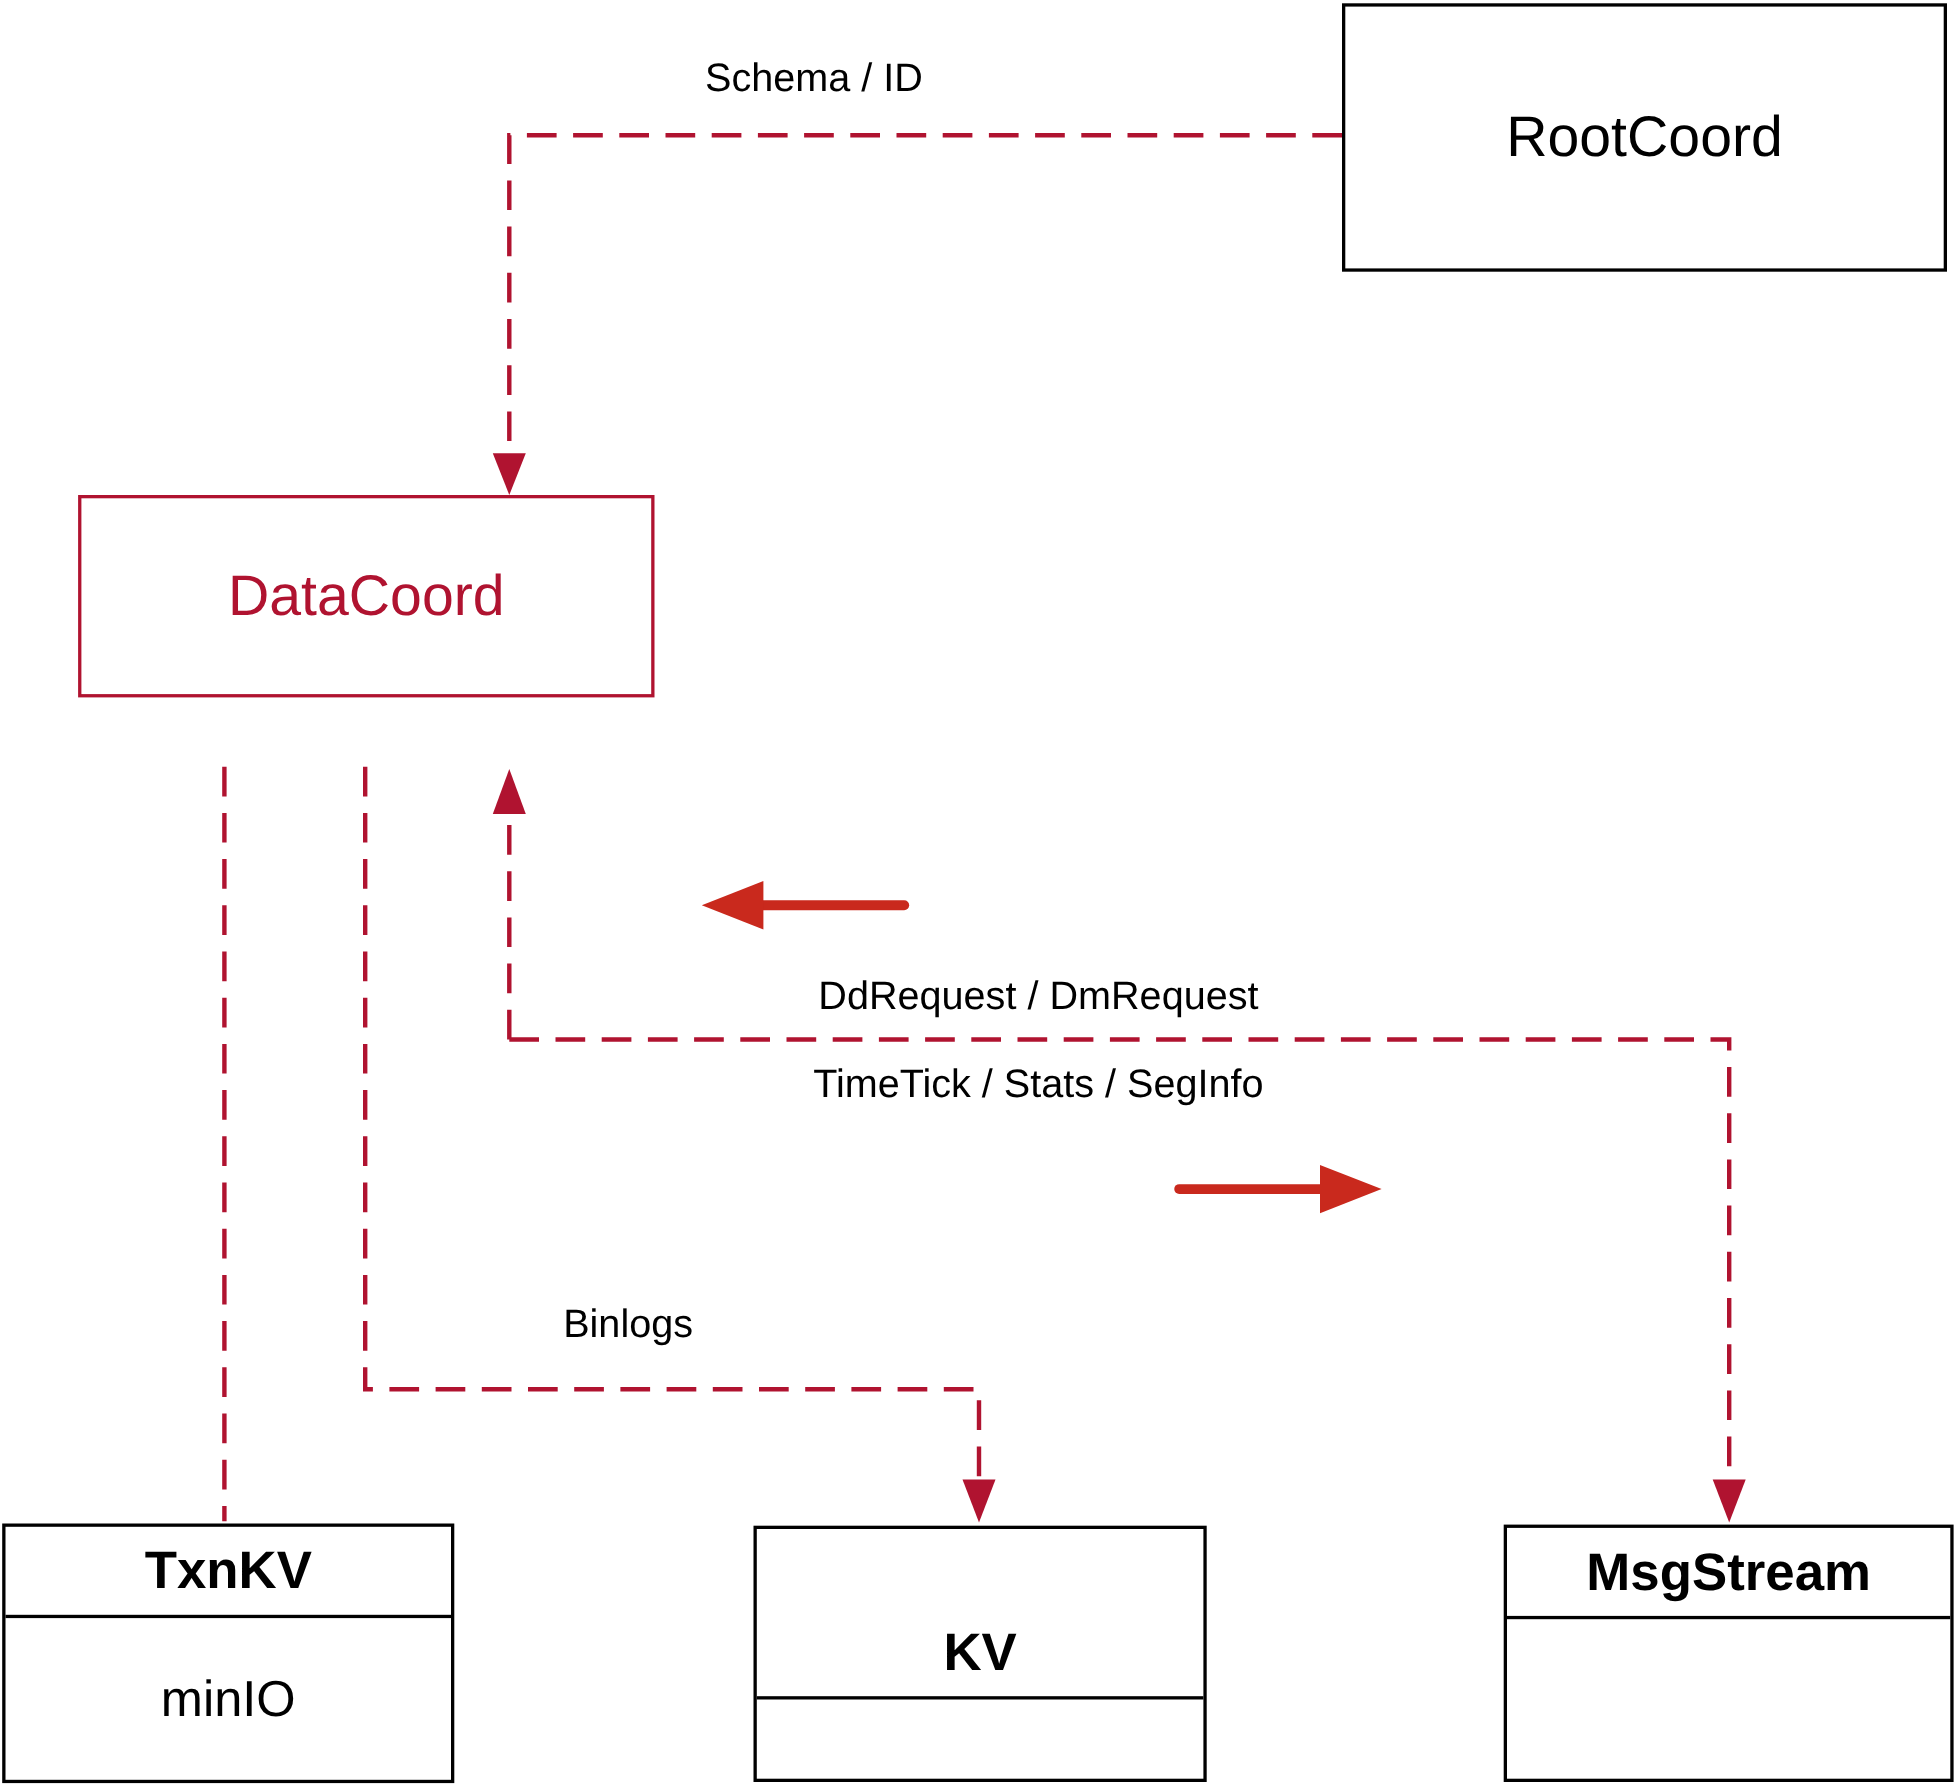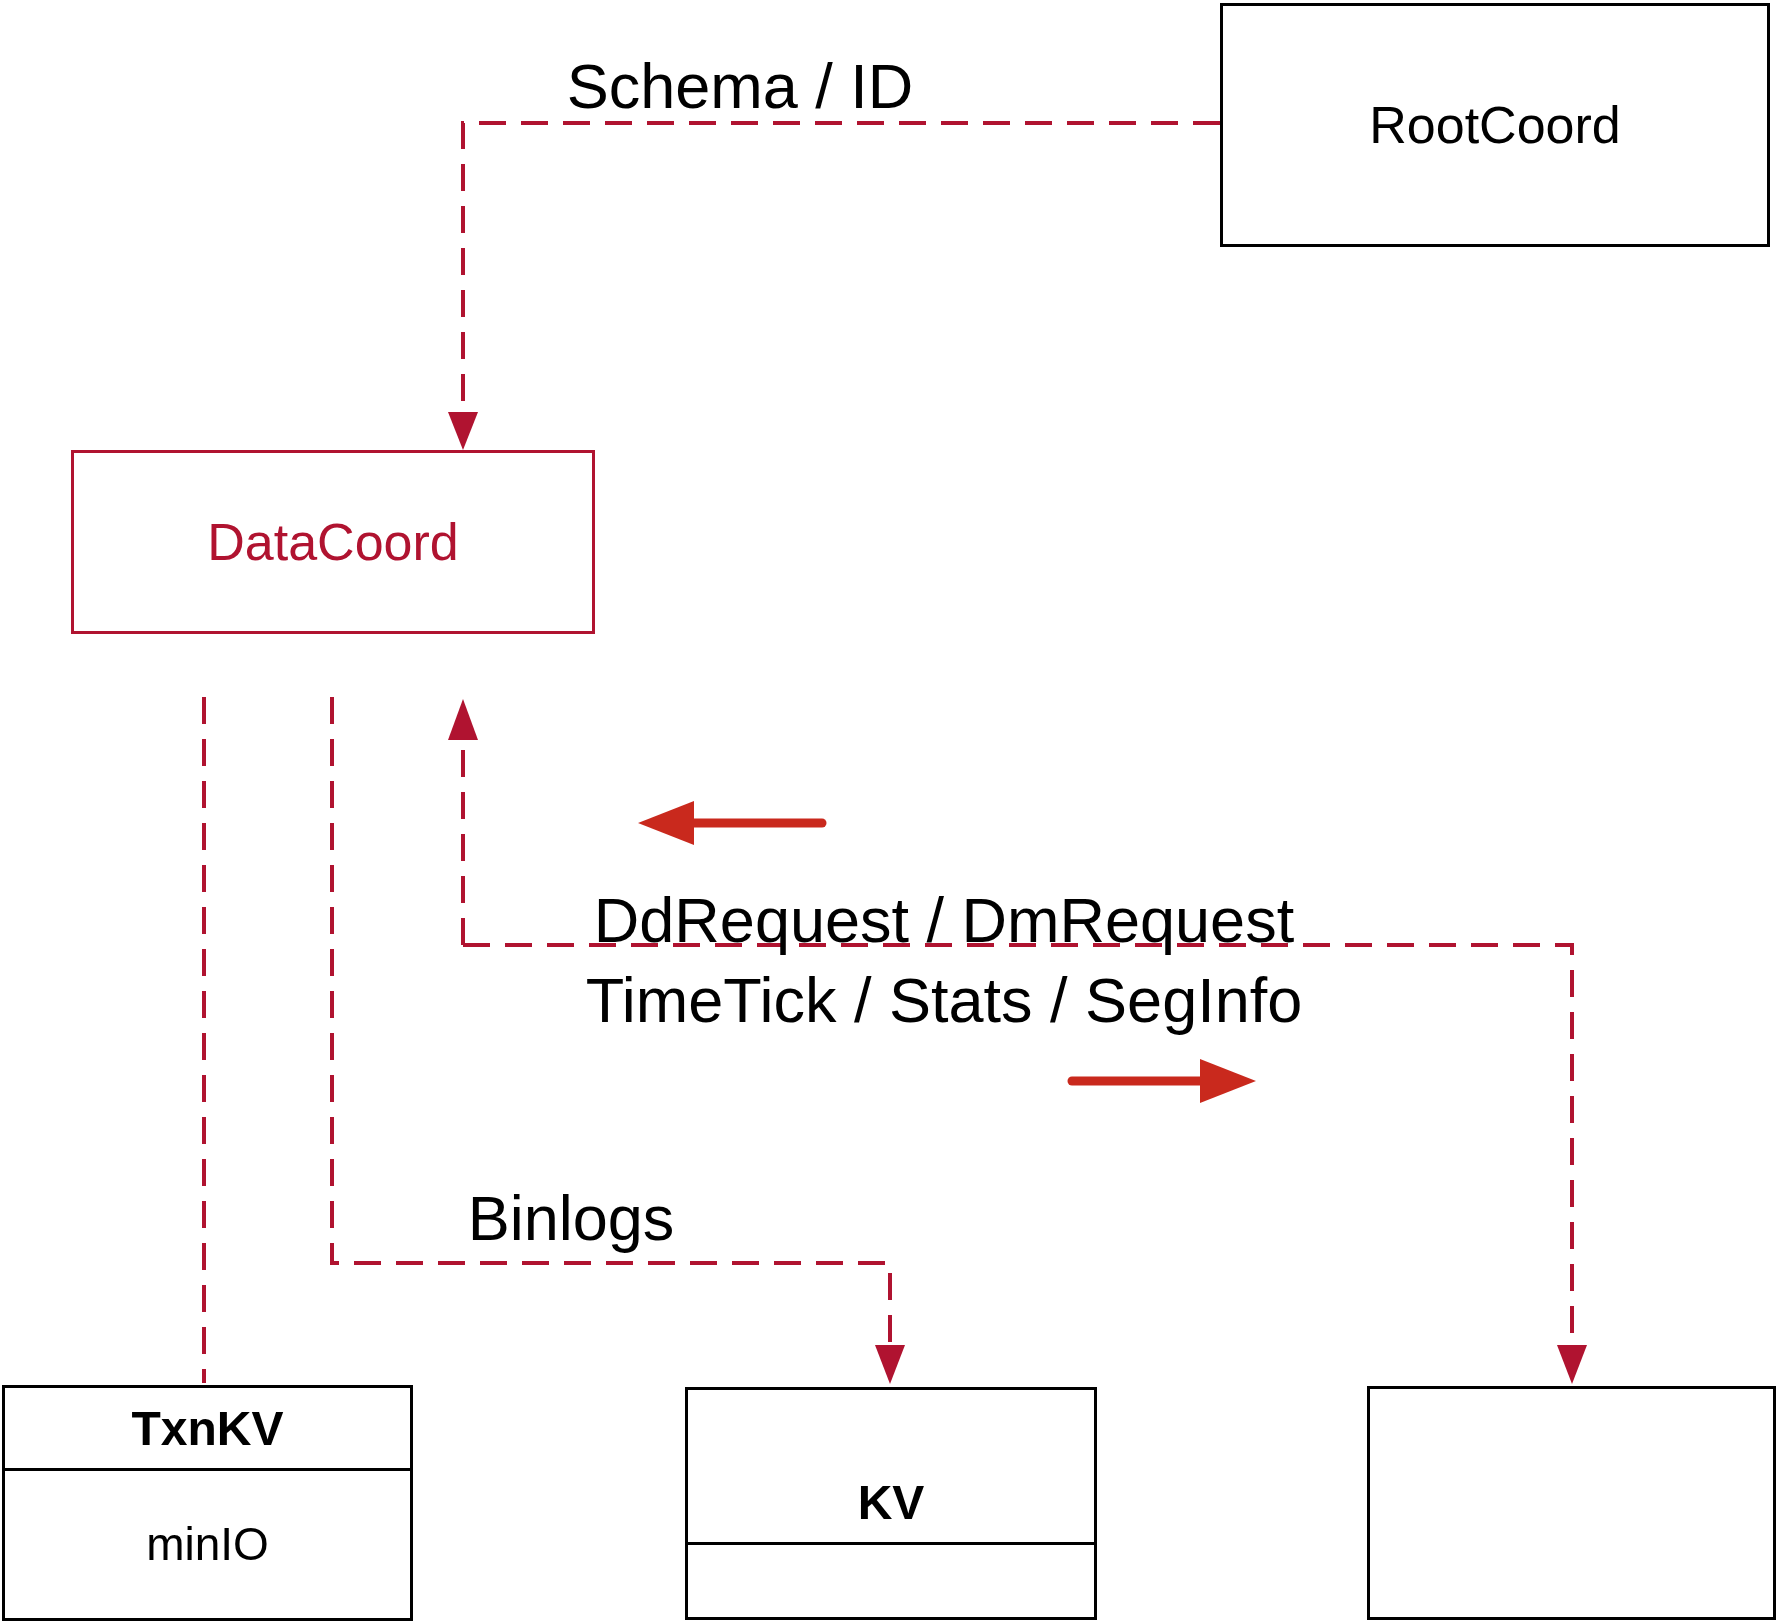--- a/index.html
+++ b/index.html
@@ -56,21 +56,21 @@
     font-size:46px;line-height:1.42;
     text-align:center;
   }
   #txnkv{left:2px;top:1385px;width:411px;height:236px;}
   #kv{left:685px;top:1387px;width:412px;height:233px;justify-content:center;}
   #msgstream{left:1367px;top:1386px;width:409px;height:234px;}
 
   .lbl{
     position:absolute;
     transform:translateX(-50%);
-    font-size:63px;
+    font-size:36px;
     white-space:nowrap;
     color:var(--text,#000);
   }
   #lbl-schema{left:740px;top:50px;}
   #lbl-dd{left:944px;top:884px;}
   #lbl-tt{left:944px;top:964px;}
   #lbl-binlogs{left:571px;top:1182px;}
 </style>
 </head>
 <body>
@@ -123,20 +123,21 @@
     <div class="bd">
       <span>minIO</span>
     </div>
   </div>
 
   <div class="db" id="kv">
     <div class="hd">KV</div>
   </div>
 
   <div class="db" id="msgstream">
+    <div class="hd">MsgStream</div>
   </div>
 
   <div class="lbl" id="lbl-schema">Schema / ID</div>
   <div class="lbl" id="lbl-dd">DdRequest / DmRequest</div>
   <div class="lbl" id="lbl-tt">TimeTick / Stats / SegInfo</div>
   <div class="lbl" id="lbl-binlogs">Binlogs</div>
 
 </div>
 
 </body></html>

